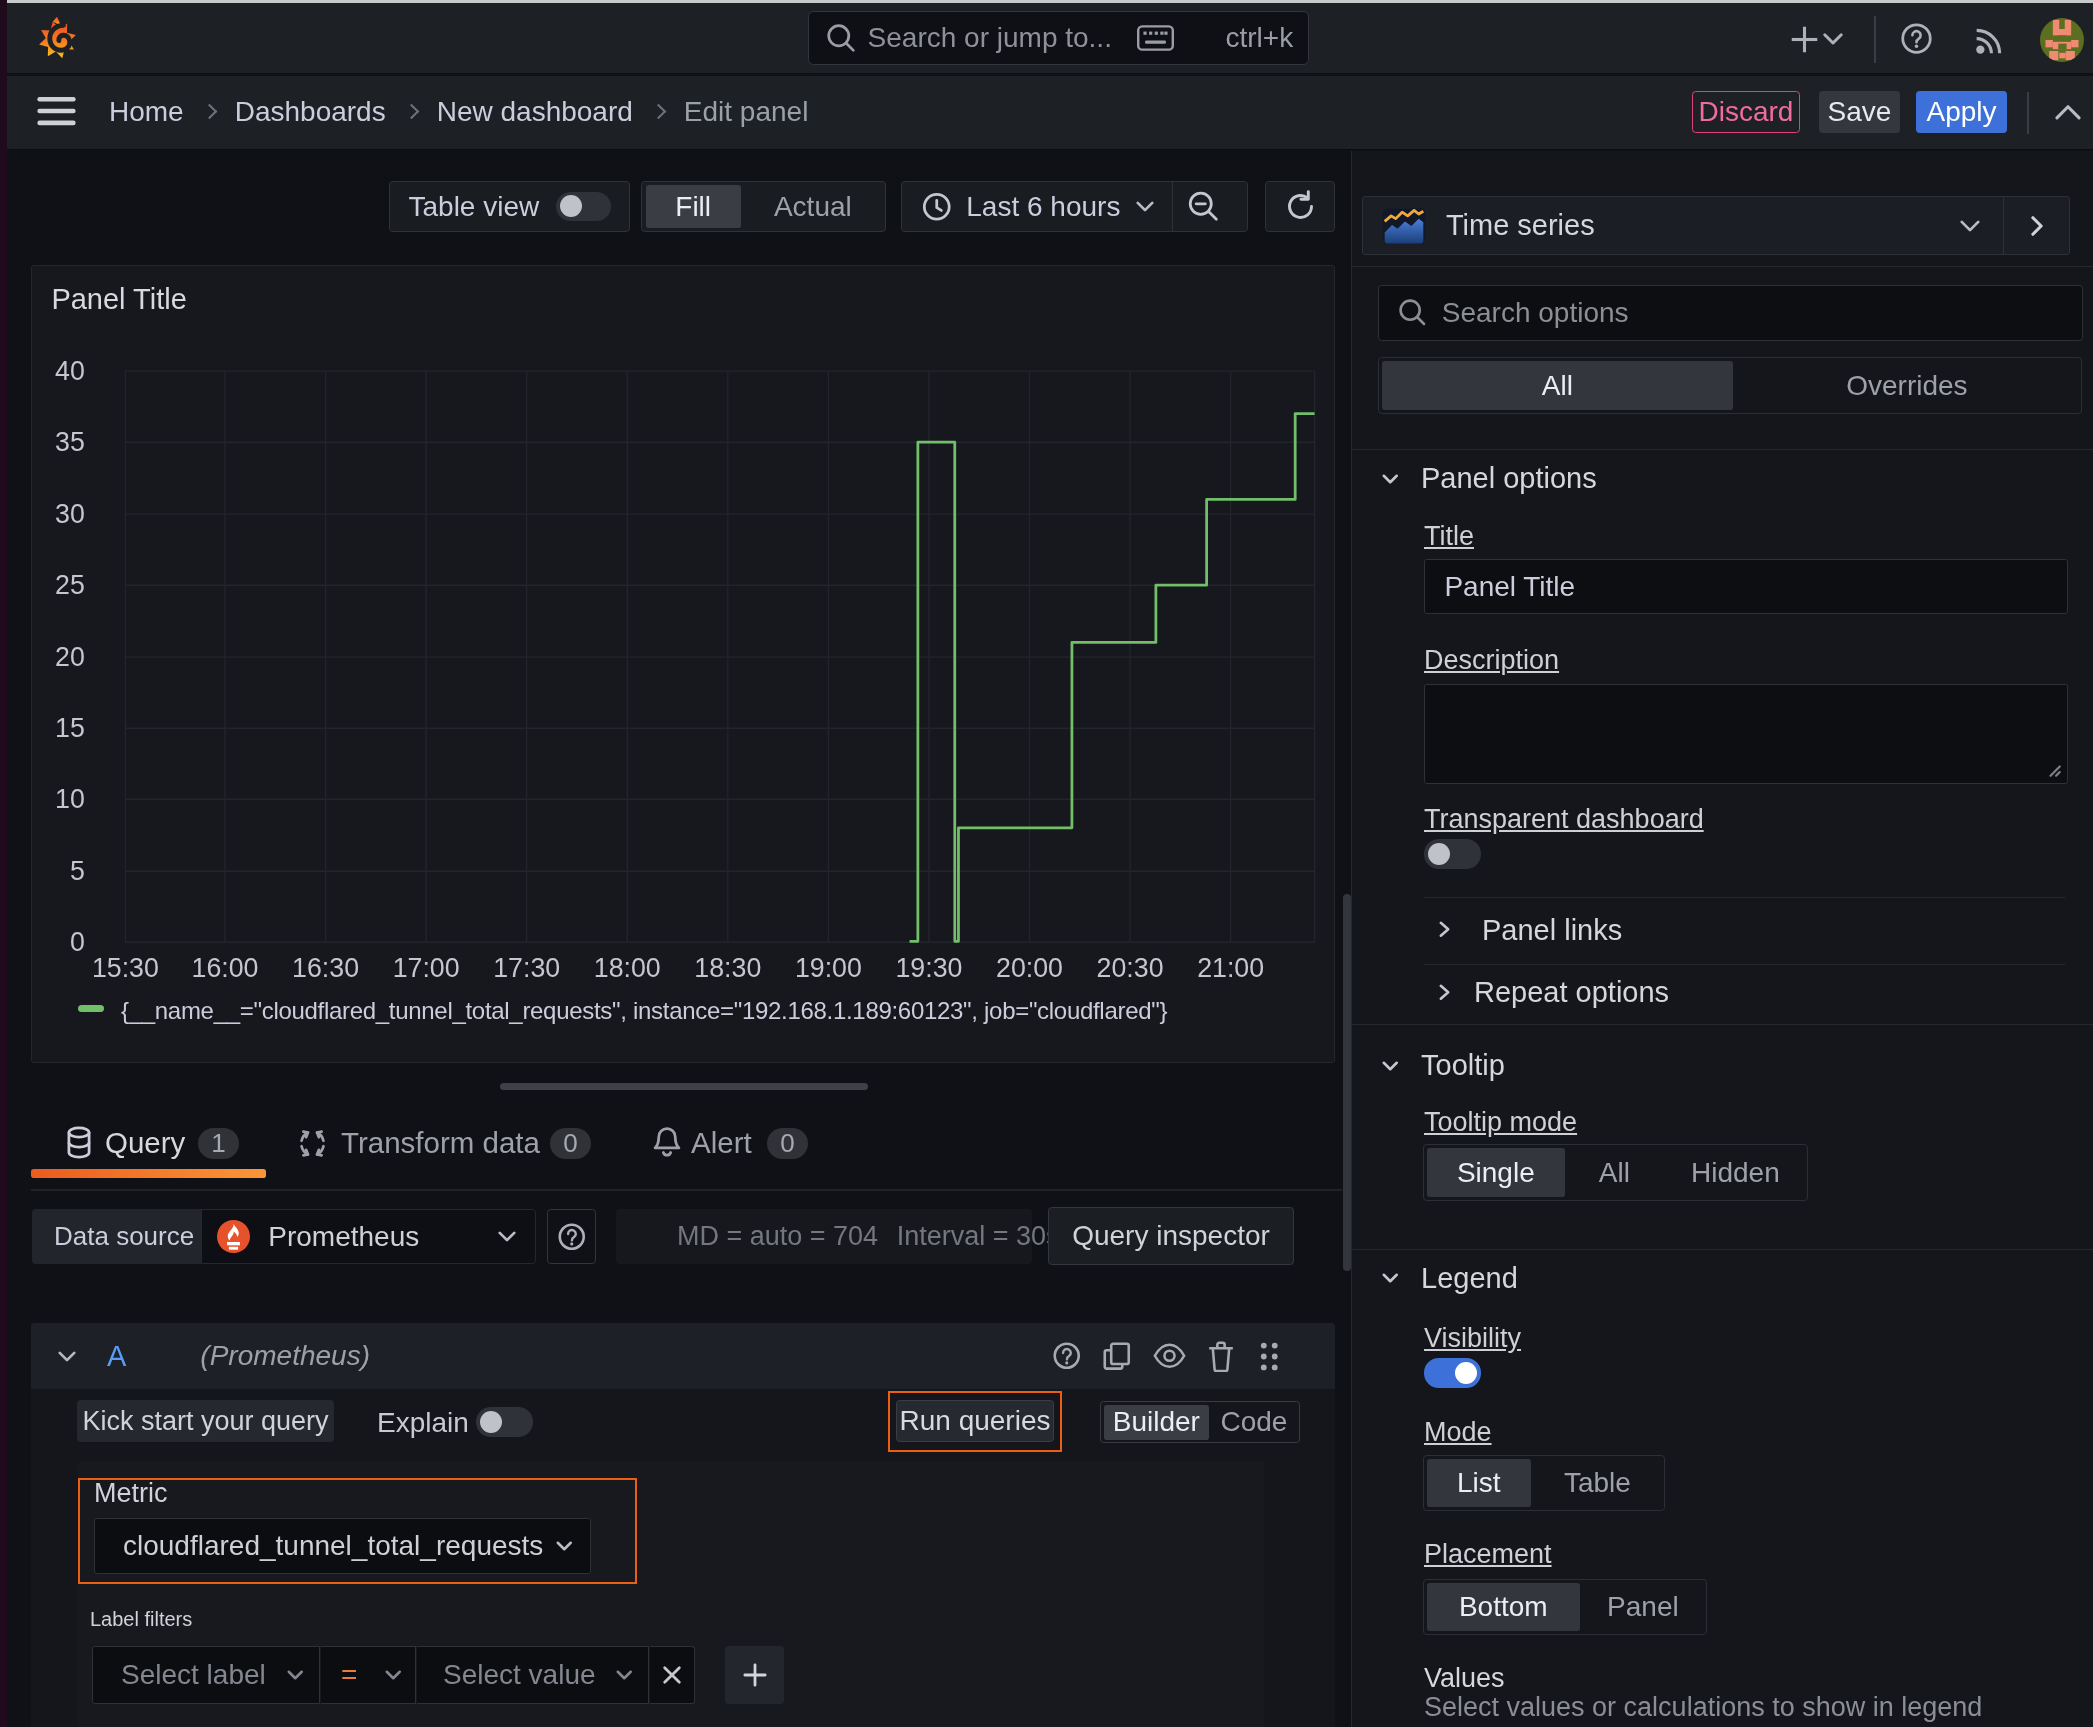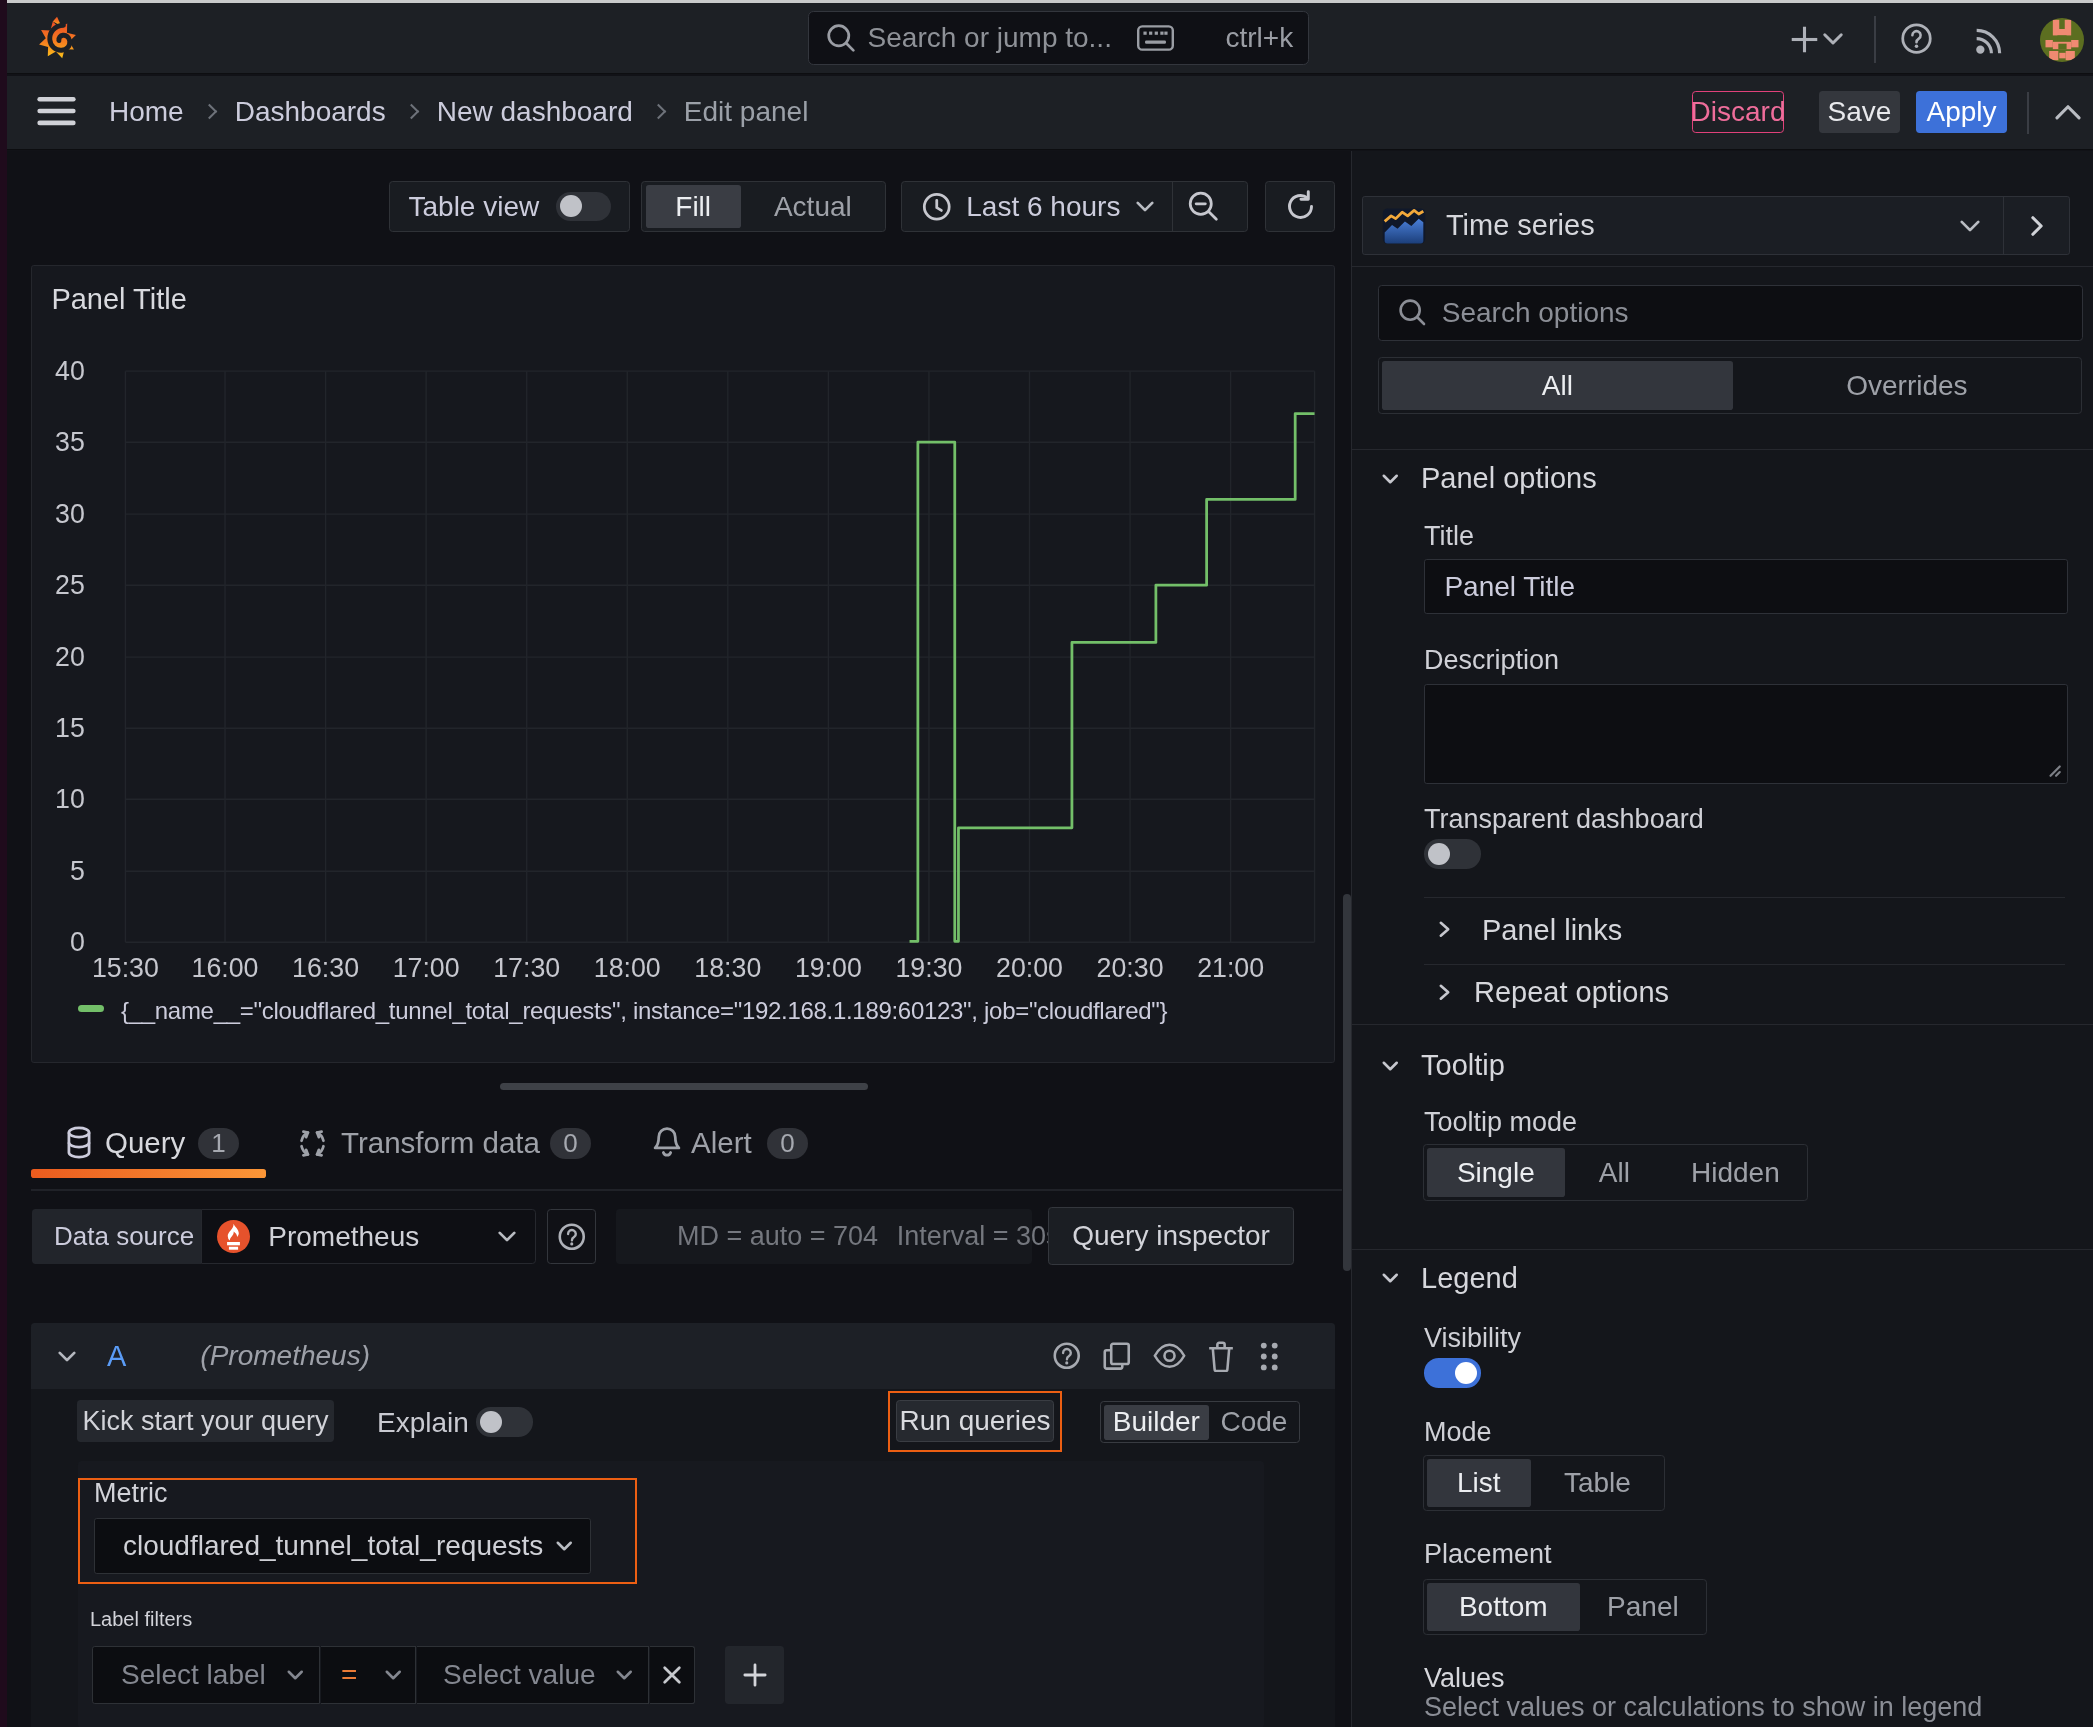--- a/index.html
+++ b/index.html
@@ -21,21 +21,21 @@
 .gray { color:#9ea1a8; }
 .dim { color:#74777e; }
 .toggle { width:57px; height:29.5px; border-radius:14.8px; background:#2f3238; position:relative; }
 .toggle .knob { position:absolute; top:3.7px; left:3.7px; width:22px; height:22px; border-radius:50%; background:#c0c2c8; }
 .toggle.on { background:#3d71d9; }
 .toggle.on .knob { left:31px; background:#ffffff; }
 .tsel { left:1362px; top:178px; width:708px; height:59px; background:#1b1e24; border:0.9px solid #2e3138; border-radius:2.8px; display:flex; align-items:center;margin-top:18px; }
 .inpt { background:#0d0e12; border:0.9px solid #2e3138; border-radius:3.7px; display:flex; align-items:center; }
 .divh { position:absolute; height:0.9px; background:#26282e; }
 .sechead { font-size:29px; color:#d6d7dc; font-weight:500; }
-.lbl { font-size:27px; color:#cfd0d6; }
+.lbl { font-size:27px; color:#cfd0d6;text-decoration:underline; }
 .radio { position:absolute; border:0.9px solid #2c2f35; border-radius:3.7px; display:flex; }
 .radio .on { background:#33363d; border-radius:2.8px; color:#eceef1; font-weight:500; }
 .radio div { display:flex; align-items:center; justify-content:center; font-size:28px; }
 .annot { position:absolute; border:2.8px solid #ec5f13; }
 .crumbsep { width:11px; height:11px; border-right:2.8px solid #6e727a; border-top:2.8px solid #6e727a; transform:rotate(45deg); display:inline-block; position:relative; top:-0.9px; }
 svg { display:block; }
 </style>
 </head>
 <body>
 <div class="abs leftstrip"></div>
@@ -121,21 +121,21 @@
   </svg>
 <div class="abs row" style="left:109px; top:76px; height:72px; font-size:28px; gap:0;">
   <span style="color:#ccccdc;">Home</span>
   <span class="crumbsep" style="margin:0 20px;"></span>
   <span style="color:#ccccdc;">Dashboards</span>
   <span class="crumbsep" style="margin:0 20px;"></span>
   <span style="color:#ccccdc;">New dashboard</span>
   <span class="crumbsep" style="margin:0 20px;"></span>
   <span style="color:#9ba0a8;">Edit panel</span>
 </div>
-<div class="abs btn" style="left:1692px; top:91px; width:92px; height:42px; border:1.8px solid #e0417a; color:#ef6d9b;">Discard</div>
+<div class="abs btn" style="left:1692px; top:91px; width:108px; height:42px; border:1.8px solid #e0417a; color:#ef6d9b;">Discard</div>
 <div class="abs btn" style="left:1819px; top:91px; width:81px; height:42px; background:#34373d; color:#e8e9ec;">Save</div>
 <div class="abs btn" style="left:1916px; top:91px; width:91px; height:42px; background:#3d71d9; color:#ffffff;">Apply</div>
 <div class="abs" style="left:2027px; top:92px; width:1.8px; height:42px; background:#3a3d44;"></div>
 <svg class="abs" style="left:2054px; top:104px;" width="28" height="16.6" viewBox="0 0 30 18">
     <path d="M3 15 L15 3 L27 15" fill="none" stroke="#b9bcc2" stroke-width="3.4" stroke-linecap="round" stroke-linejoin="round"></path>
   </svg>
 
 <div class="abs canvas"></div>
 
 <div class="abs bbox row" style="left:389px; top:181px; width:241px; height:51px; padding:0 18.5px;">

